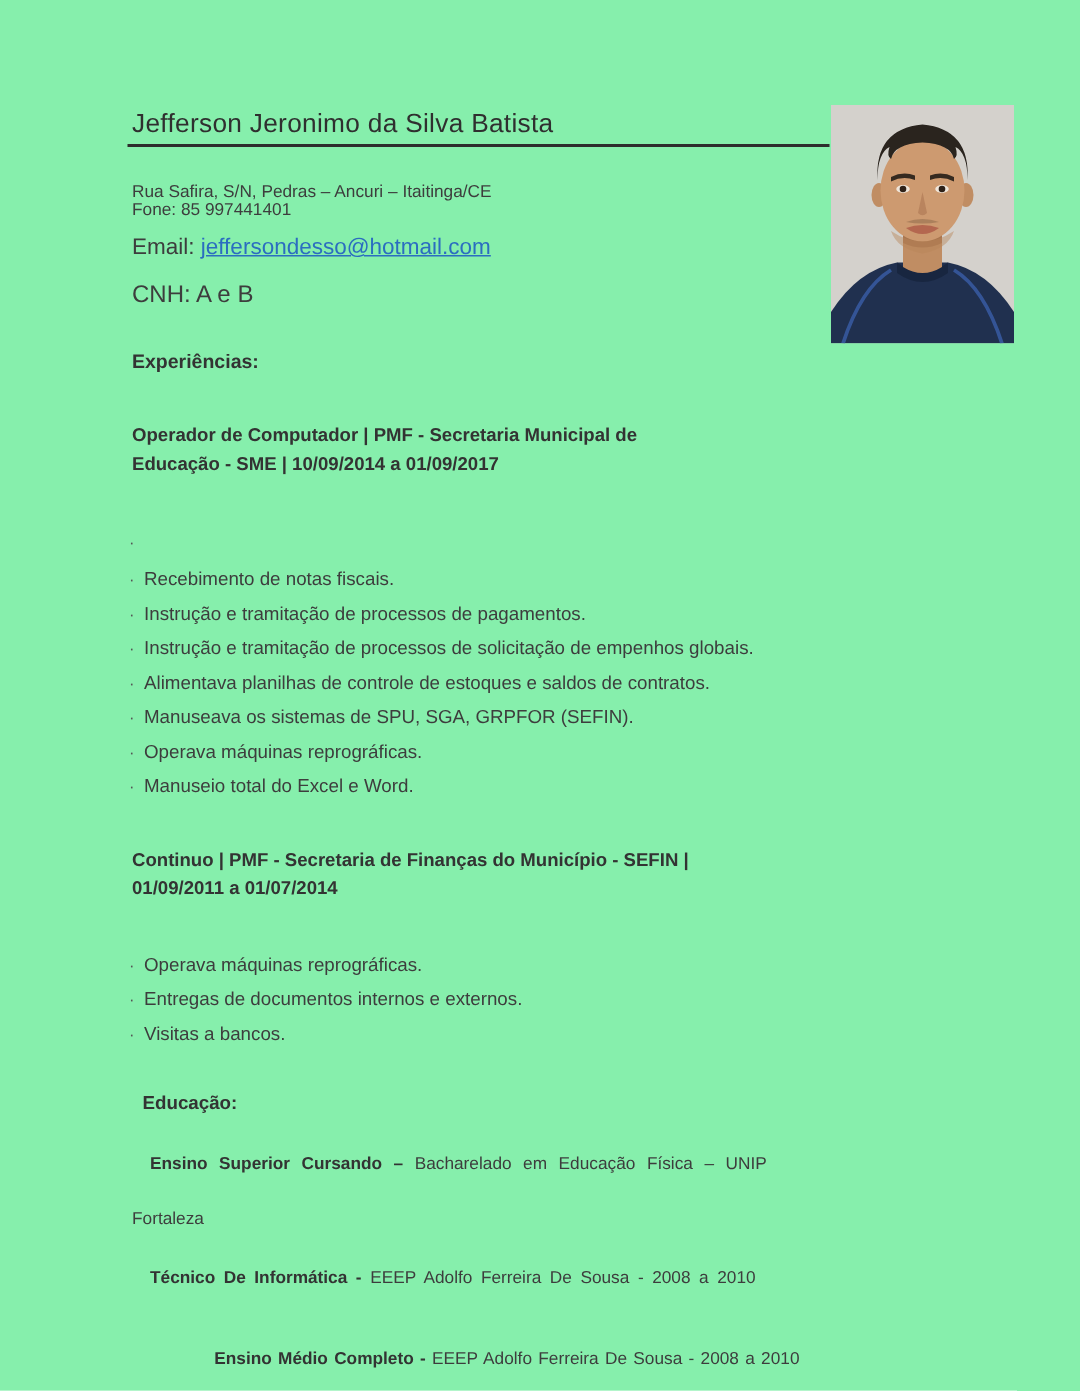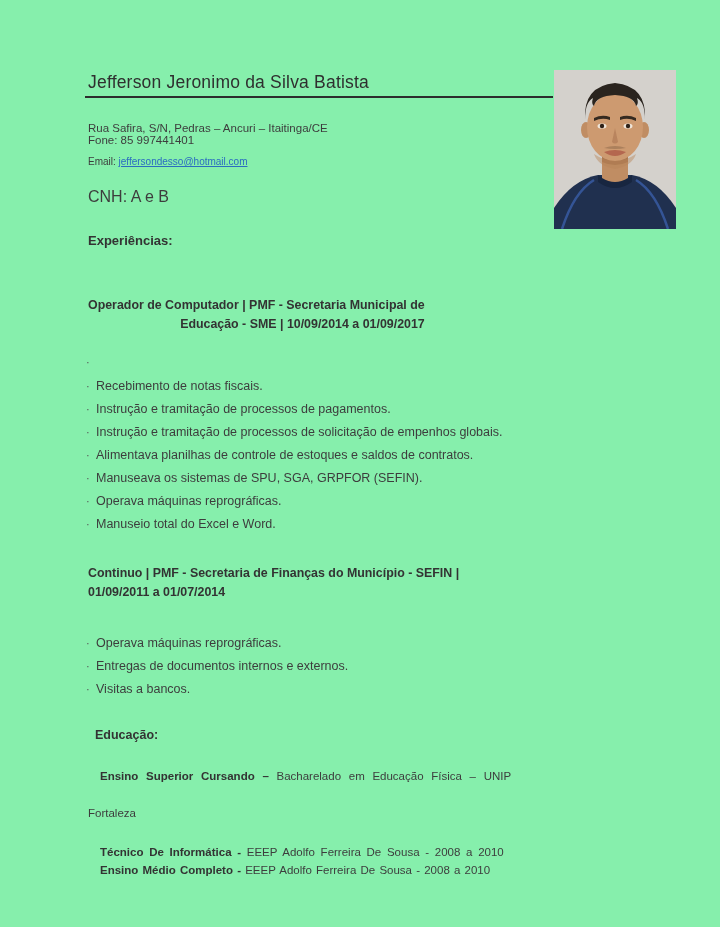--- a/index.html
+++ b/index.html
@@ -19,21 +19,21 @@
     position: absolute; left: 88px; top: 72px;
     font-size: 17.5px; color: #2f2f2f; letter-spacing: 0.2px;
   }
   .name-rule {
     position: absolute; left: 85px; top: 96px;
     width: 468px; height: 2px; background: #2d2d2d;
   }
   .contact { position: absolute; left: 88px; font-size: 11.5px; color: #3d3d3d; }
   .addr  { top: 110px; margin-top: 12px; }
   .phone { top: 134px; }
-  .email-line { top: 156px; font-size: 10px; }
+  .email-line { top: 156px; font-size: 15px; }
   .cnh   { top: 188px; font-size: 16px; }
   .email-link { color: #2b6dc0; text-decoration: underline; cursor: pointer; }
 
   
   .photo {
     position: absolute; left: 554px; top: 70px;
     width: 122px; height: 159px; overflow: hidden;
   }
   .photo svg { display: block; }
 
@@ -41,21 +41,21 @@
   .sec-heading { position: absolute; left: 88px; font-weight: bold; color: #333; }
   .exp-heading { top: 233px; font-size: 13px; }
   .edu-heading { top: 728px; left: 95px; font-size: 12.5px; }
 
   
   .job-title {
     position: absolute; left: 88px;
     font-weight: bold; font-size: 12.4px; color: #333;
     line-height: 18.5px;
   }
-  .job1-title { top: 296px; text-align: right; }
+  .job1-title { top: 281px; }
   .job2-title { top: 564px; }
 
   
   .bullets { position: absolute; left: 86px; font-size: 12.5px; color: #3d3d3d; }
   .job1-bullets { top: 356px; }
   .job2-bullets { top: 636px; }
   .bullet-row { display: flex; align-items: baseline; height: 23px; }
   .bullet-marker {
     width: 10px; flex: 0 0 10px; color: #555;
     font-size: 11px; text-align: left;
@@ -63,21 +63,21 @@
 
   
   .edu-item {
     position: absolute; left: 88px; width: 445px;
     font-size: 11.5px; color: #3d3d3d;
   }
   .edu-bold { font-weight: bold; color: #333; padding-left: 12px; }
   .edu-1 { top: 770px; word-spacing: 4.5px; }
   .edu-2 { top: 807px; }
   .edu-3 { top: 846px; word-spacing: 2.5px; }
-  .edu-4 { top: 864px; word-spacing: 1px; }
+  .edu-4 { top: 900px; word-spacing: 1px; text-align: right; }
 </style>
 </head>
 <body>
 
 <div class="page">
 
   <div class="name">Jefferson Jeronimo da Silva Batista</div>
   <div class="name-rule"></div>
 
   <div class="contact addr">Rua Safira, S/N, Pedras – Ancuri – Itaitinga/CE</div>

